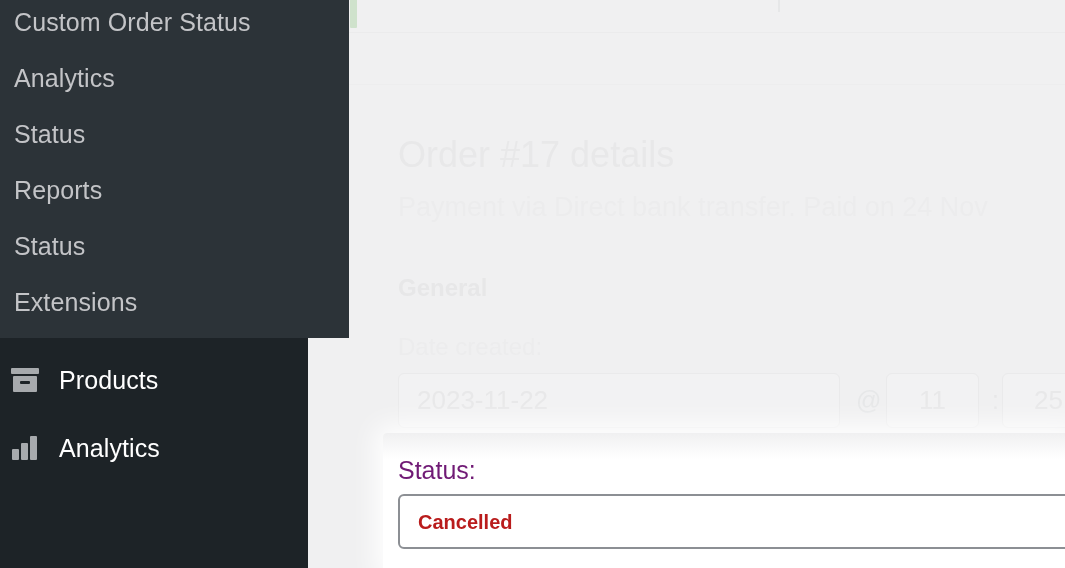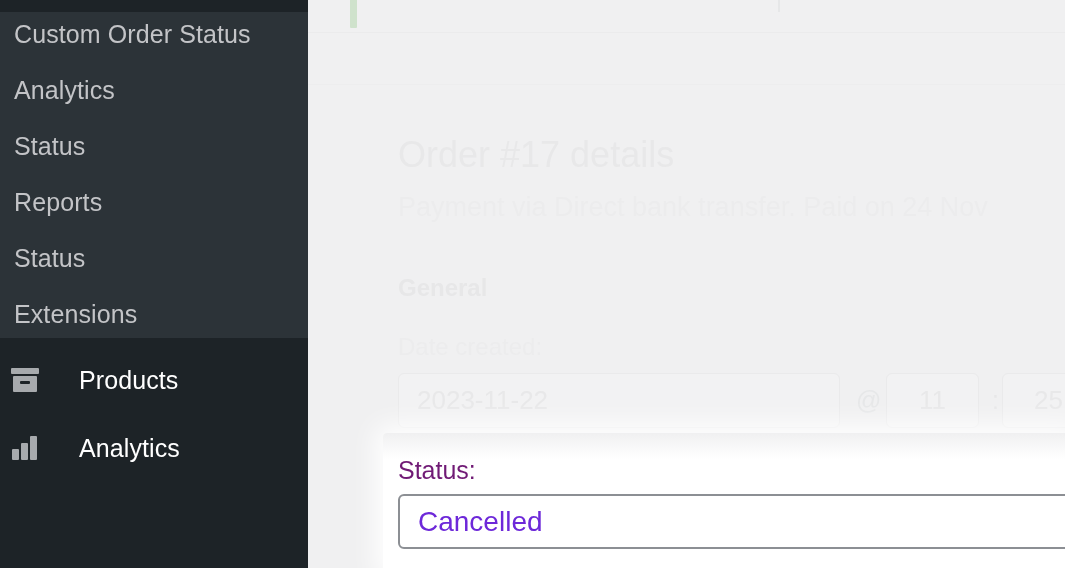--- a/index.html
+++ b/index.html
@@ -27,22 +27,22 @@
     top: 0;
     width: 308px;
     height: 568px;
     background: #1d2327;
     z-index: 30;
   }
 
   #submenu {
     position: absolute;
     left: 0;
-    top: 12px;
-    width: 308px;
+    top: 0;
+    width: 349px;
     height: 338px;
     background: #2c3338;
   }
 
   .submenu-item {
     position: absolute;
     left: 14px;
     color: #c3c4c7;
     font-size: 25px;
     line-height: 28px;
@@ -59,21 +59,20 @@
     background: #1d2327;
   }
 
   .menu-item {
     position: absolute;
     left: 0;
     width: 308px;
     height: 68px;
     display: flex;
     align-items: center;
-    gap: 20px;
   }
 
   .menu-icon {
     width: 34px;
     margin-left: 8px;
     display: flex;
     align-items: center;
     justify-content: center;
     flex: none;
   }
@@ -273,24 +272,25 @@
     box-sizing: border-box;
     border: 2px solid #8c8f94;
     border-radius: 6px;
     background: #ffffff;
     display: flex;
     align-items: center;
     padding-left: 18px;
   }
 
   #status-select-value {
-    font-size: 28px;
-    line-height: 30px;
-    color: #6d28d9;
-    white-space: nowrap;
+    font-size: 20px;
+    line-height: 30px;
+    color: #b91c1c;
+    white-space: nowrap;
+    font-weight: bold;
   }
 </style>
 </head>
 <body>
 
 <div id="screen">
 
   <div id="content">
 
     <div id="notice-strip"></div>

